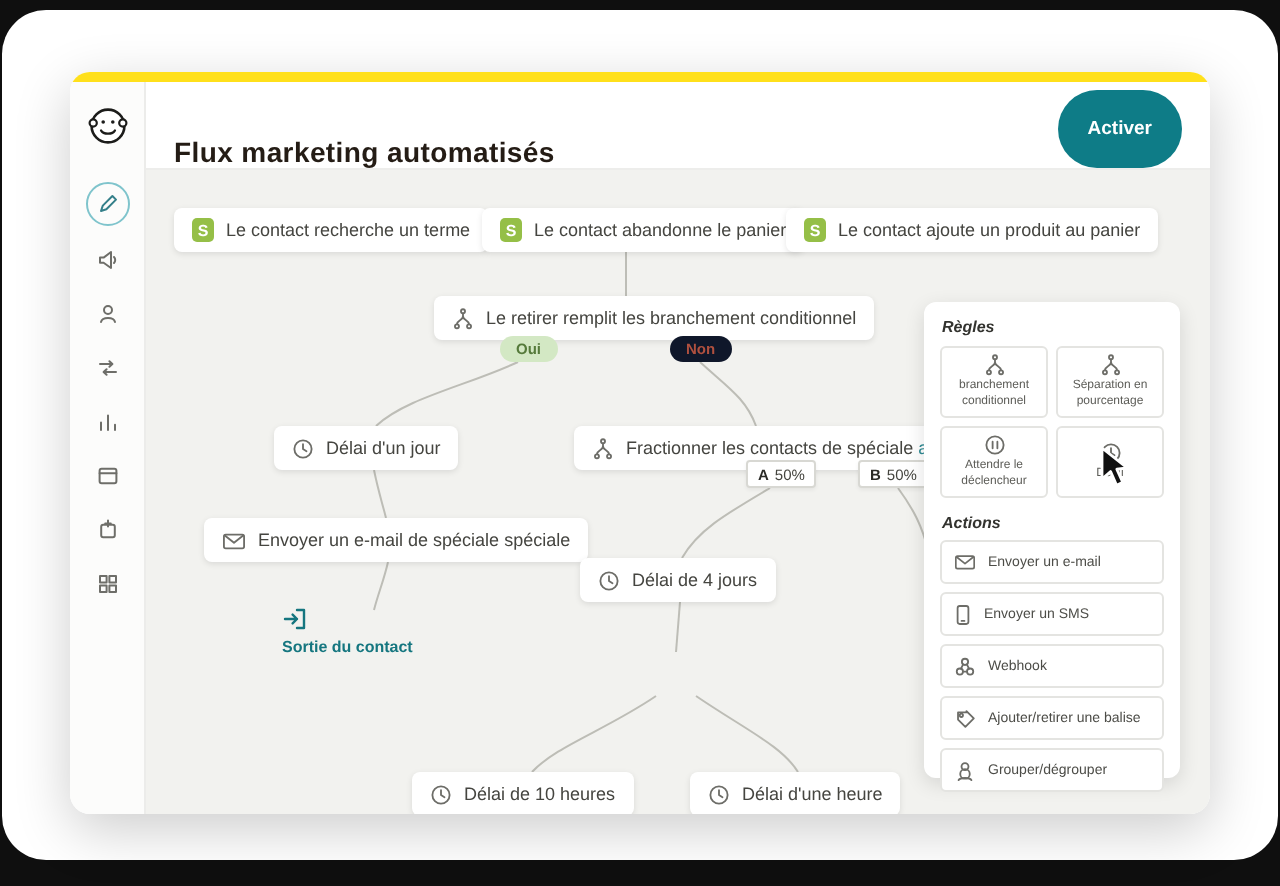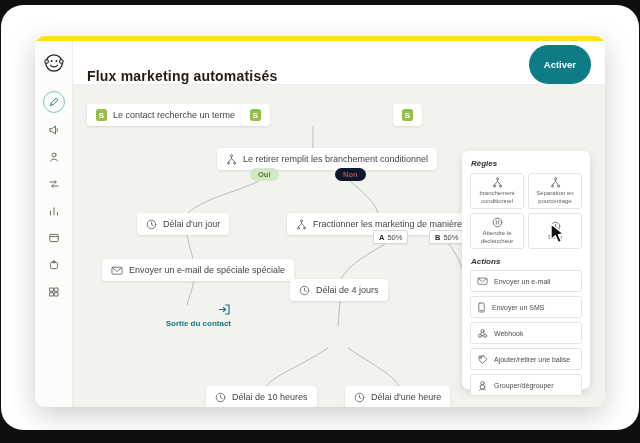--- a/index.html
+++ b/index.html
@@ -33,21 +33,21 @@
   .mini{flex:0 0 auto;display:flex;}
   .mini svg{stroke:#6d6d68;fill:none;stroke-width:1;stroke-linecap:round;stroke-linejoin:round;}
   .pill{position:absolute;z-index:3;font-size:7.5px;font-weight:700;border-radius:999px;padding:2px 8px;}
   .pill-yes{background:#d3e8c4;color:#557a3a;text-align:right;}
   .pill-no{background:#0f172a;color:#b0503f;}
   .ab-badge{position:absolute;z-index:3;background:#fff;border:1px solid #d8d8d3;border-radius:2px;
     font-size:7.5px;color:#45453f;padding:1.5px 5px;display:inline-flex;gap:3px;box-shadow:0 1px 2px rgba(0,0,0,.06);}
   .ab-badge b{font-weight:700;color:#2b2b27;}
   .split-node{width:186px;overflow:hidden;}
   .split-node .hl{color:#2e8a93;}
-  .exit-block{position:absolute;z-index:2;display:flex;flex-direction:column;align-items:flex-end;gap:3px;width:90px;}
+  .exit-block{position:absolute;z-index:2;display:flex;flex-direction:column;align-items:flex-start;gap:3px;width:90px;}
   .exit-block svg{stroke:#15767f;fill:none;stroke-width:1.2;stroke-linecap:round;stroke-linejoin:round;}
   .exit-label{font-size:8px;font-weight:700;color:#15767f;}
   .side-panel{position:absolute;left:389px;top:66px;width:128px;height:238px;background:#fff;
     border-radius:6px;box-shadow:0 3px 10px rgba(0,0,0,.12);z-index:5;padding:8px;box-sizing:border-box;}
   .panel-title{font-size:8px;font-weight:700;color:#33332f;margin:0 0 5px 1px;font-style:italic;}
   .rules-grid{display:grid;grid-template-columns:1fr 1fr;gap:4px;}
   .rule-card{border:1px solid #e4e4e1;border-radius:3px;height:34px;display:flex;flex-direction:column;
     align-items:center;justify-content:center;gap:2px;background:#fff;}
   .rule-card .cap{font-size:6px;color:#5c5c57;text-align:center;line-height:1.2;padding:0 2px;}
   .rule-card svg,.action-row svg{stroke:#6d6d68;fill:none;stroke-width:1;stroke-linecap:round;stroke-linejoin:round;}
@@ -150,23 +150,25 @@
             <path d="M275 263 C300 280 318 288 326 301"></path>
           </g>
         </svg>
 
         <div class="node" style="left:14px;top:19px">
           <span class="shopify-badge">S</span>
           <span class="lbl">Le contact recherche un terme</span>
         </div>
         <div class="node" style="left:168px;top:19px">
           <span class="shopify-badge">S</span>
+          <span class="lbl">Le contact abandonne le panier</span>
         </div>
         <div class="node" style="left:320px;top:19px">
           <span class="shopify-badge">S</span>
+          <span class="lbl">Le contact ajoute un produit au panier</span>
         </div>
 
         <div class="node" style="left:144px;top:63px">
           <span class="mini">
             <svg width="11" height="11" viewBox="0 0 12 12">
                 <circle cx="6" cy="1.8" r="1.1"></circle>
                 <path d="M6 2.9v1.6C6 6.8 2.7 6.6 2.7 8.9M6 4.5C6 6.8 9.3 6.6 9.3 8.9"></path>
                 <circle cx="2.7" cy="10" r="1.1"></circle>
                 <circle cx="9.3" cy="10" r="1.1"></circle>
               </svg>
@@ -188,21 +190,21 @@
 
         <div class="node split-node" style="left:214px;top:128px">
           <span class="mini">
             <svg width="11" height="11" viewBox="0 0 12 12">
                 <circle cx="6" cy="1.8" r="1.1"></circle>
                 <path d="M6 2.9v1.6C6 6.8 2.7 6.6 2.7 8.9M6 4.5C6 6.8 9.3 6.6 9.3 8.9"></path>
                 <circle cx="2.7" cy="10" r="1.1"></circle>
                 <circle cx="9.3" cy="10" r="1.1"></circle>
               </svg>
           </span>
-          <span class="lbl"><span>Fractionner les marketing de manière </span><span class="hl">aléa</span></span>
+          <span class="lbl"><span>Fractionner les contacts de spéciale </span><span class="hl">aléa</span></span>
         </div>
         <span class="ab-badge" style="left:300px;top:145px">
             <b>A</b>
             <span>50%</span>
           </span>
         <span class="ab-badge" style="left:356px;top:145px">
             <b>B</b>
             <span>50%</span>
           </span>
 

